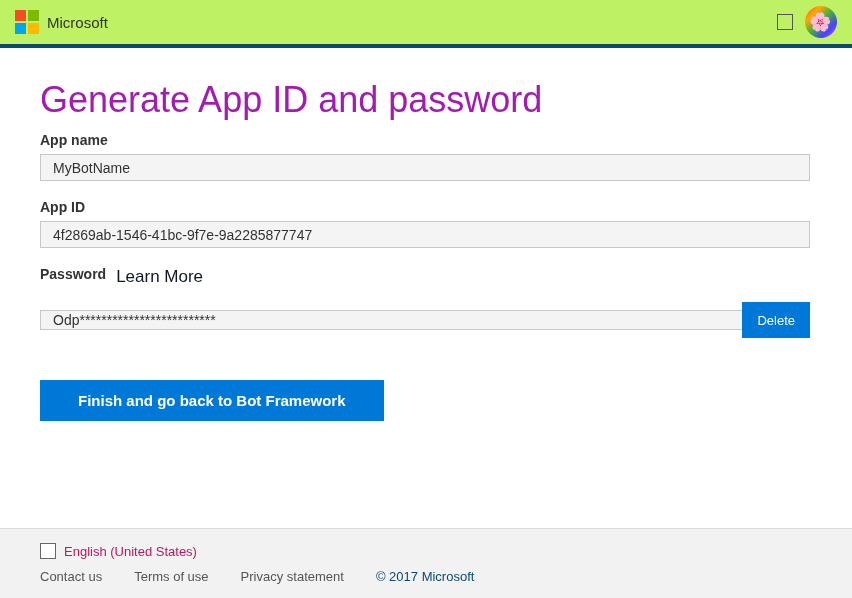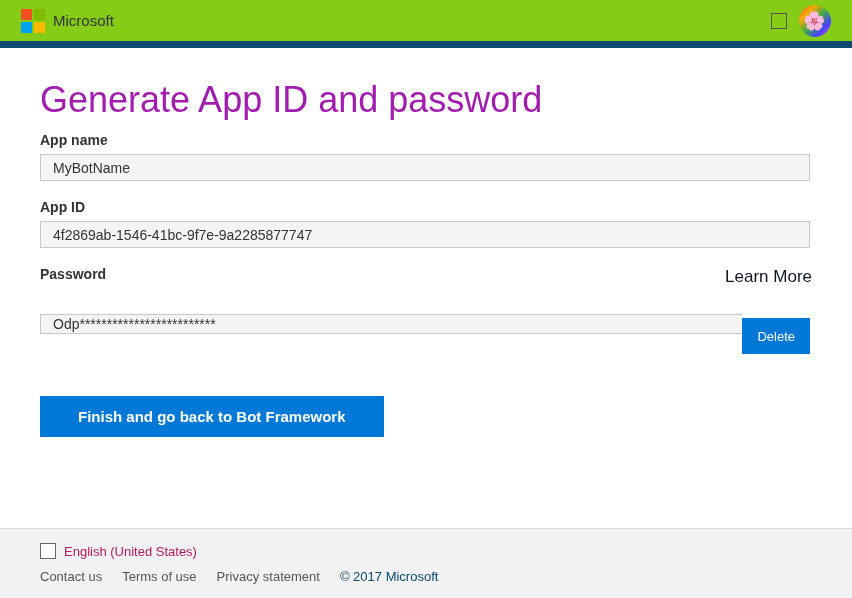--- a/index.html
+++ b/index.html
@@ -12,23 +12,23 @@
       overflow: hidden;
       display: flex;
       flex-direction: column;
     }
 
     
     .header {
       display: flex;
       align-items: center;
       justify-content: space-between;
-      padding: 8px 21px;
-      background: #84cc16;
-      border-bottom: 7px solid #0c4a6e;
+      padding: 8px 15px;
+      background: #bef264;
+      border-bottom: 4px solid #0c4a6e;
       height: 48px;
     }
     .header-left {
       display: flex;
       align-items: center;
       gap: 8px;
     }
     .ms-logo {
       width: 24px;
       height: 24px;
@@ -103,22 +103,21 @@
       background: #f4f4f4;
       color: #333;
       outline: none;
       height: 27px;
     }
 
     .password-label-row {
       display: flex;
       align-items: center;
       gap: 10px;
-      margin-bottom: 6px;
-      justify-content: space-between;
+      margin-bottom: 14px;
     }
     .learn-more {
       font-size: 17px;
       color: #0f172a;
       text-decoration: none;
       cursor: pointer;
     }
 
     .password-field-row {
       display: flex;
@@ -138,21 +137,20 @@
     }
     .delete-btn {
       padding: 0 14px;
       height: 36px;
       background: #0078d7;
       color: #fff;
       border: 1px solid #0078d7;
       font-size: 13px;
       cursor: pointer;
       white-space: nowrap;
-      margin-top: 24px;
     }
 
     .finish-btn {
       margin-top: 24px;
       padding: 12px 38px;
       background: #0078d7;
       color: #fff;
       border: none;
       font-size: 15px;
       font-weight: 600;
@@ -179,21 +177,21 @@
       background: #fff;
       display: inline-block;
     }
     .lang-label {
       font-size: 13px;
       color: #be185d;
     }
     .footer-links {
       display: flex;
       align-items: center;
-      gap: 4px;
+      gap: 16px;
       font-size: 13px;
       color: #555;
     }
     .footer-link {
       color: #555;
       text-decoration: none;
       cursor: pointer;
       margin-right: 16px;
     }
     .footer-copy {

